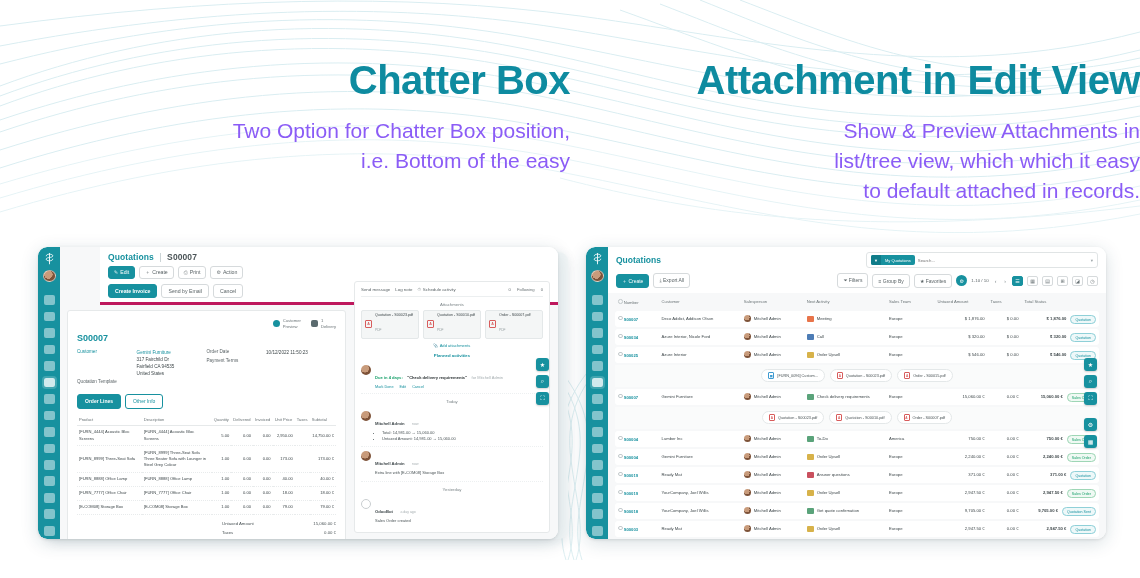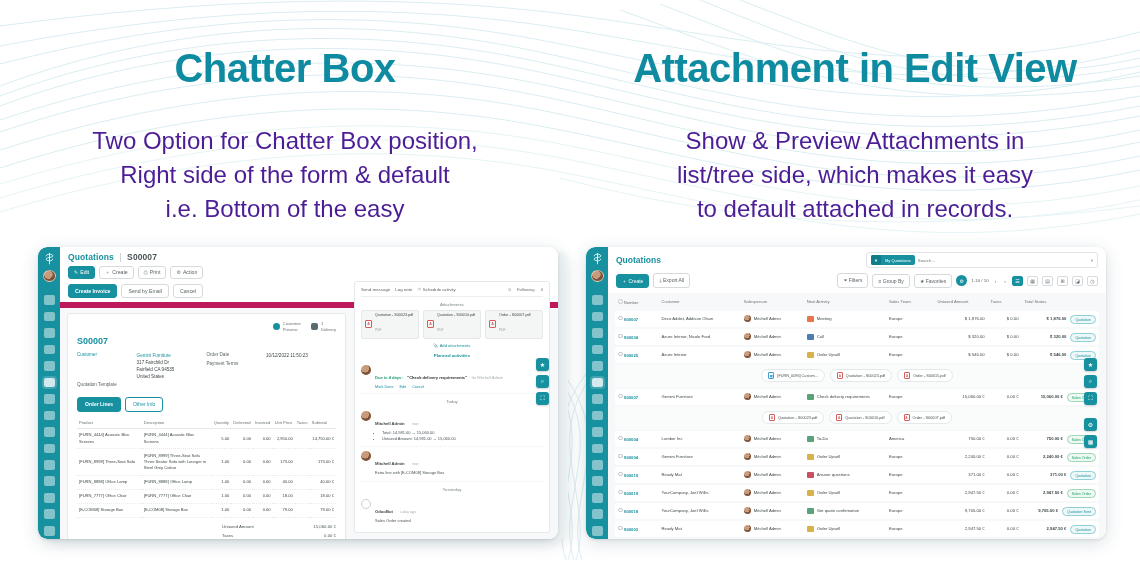--- a/index.html
+++ b/index.html
@@ -8,29 +8,29 @@
     font-family: "Liberation Sans", sans-serif;
     background: #ffffff;
     overflow: hidden;
   }
   #root { position: relative; width: 1140px; height: 578px; overflow: hidden; background:#fff; }
 
   
   .waves { position:absolute; inset:0; width:1140px; height:578px; pointer-events:none; }
 
   
-  .head-col { position:absolute; top:0; width:570px; text-align:center; }
+  .head-col { position:absolute; top:12px; width:570px; text-align:right; }
   .head-col.left  { left:0; }
   .head-col.right { left:570px; }
   .head-title {
     font-size:40px; font-weight:bold; color:#0e8ba0; letter-spacing:-0.5px;
     margin-top:48px; line-height:1.0;
   }
   .head-sub {
-    font-size:24px; color:#4c1d95; line-height:1.42; margin-top:36px;
+    font-size:21px; color:#8b5cf6; line-height:1.42; margin-top:16px;
   }
 
   
   .shot {
     position:absolute; background:#ffffff; border-radius:9px;
     box-shadow: 0 4px 18px rgba(20,60,80,.16), 0 1px 3px rgba(0,0,0,.10);
     overflow:hidden;
   }
   .shot.left  { left:38px;  top:247px; width:520px; height:292px; }
   .shot.right { left:586px; top:247px; width:520px; height:292px; }
@@ -50,21 +50,21 @@
     background: radial-gradient(circle at 40% 35%, #c89b7b 0 45%, #7d5238 46% 100%);
     border:1px solid rgba(255,255,255,.55); margin-bottom:10px; }
   .side-ic { width:11px; height:11px; margin:3.4px 0; border-radius:2px;
     background:rgba(255,255,255,.55); opacity:.85; }
   .side-ic.sel { background:rgba(255,255,255,.95); box-shadow:0 0 0 2px rgba(255,255,255,.22); }
 
   
   .body { position:absolute; left:22px; right:0; top:0; bottom:0; background:#f7f8f9; }
 
   
-  .cp { background:#ffffff; padding:5px 8px 0 8px; border-bottom:6px solid #be185d; }
+  .cp { background:#ffffff; padding:5px 8px 0 8px; border-bottom:3px solid #be185d;margin-left:40px; }
   .cp-title { font-size:8.5px; color:#17919f; font-weight:bold; letter-spacing:.1px; }
   .cp-title .sep { color:#b9c3c6; font-weight:normal; margin:0 3px; }
   .cp-title .rec { color:#4b5457; }
 
   .btnrow { display:flex; align-items:center; gap:4px; margin-top:4px; }
   .btn {
     font-size:5.2px; line-height:1; padding:3px 5px; border-radius:3px;
     border:1px solid #d6dadc; color:#5b6467; background:#fff; white-space:nowrap;
     display:flex; align-items:center; gap:2px;
   }
@@ -255,30 +255,29 @@
       <path d="M0,198 C180,144 360,122 550,156 C740,192 900,250 1140,200"></path>
       <path d="M560,178 C700,214 860,240 1140,206"></path>
       <path d="M0,212 C180,158 360,136 550,170 C740,206 900,262 1140,214"></path>
     </g>
   </svg>
 
   <div class="head-col left">
     <div class="head-title">Chatter Box</div>
     <div class="head-sub">
       <div>Two Option for Chatter Box position,</div>
-      <div>Right side of the form &amp; default</div>
       <div>i.e. Bottom of the easy</div>
     </div>
   </div>
 
   <div class="head-col right">
     <div class="head-title">Attachment in Edit View</div>
     <div class="head-sub">
       <div>Show &amp; Preview Attachments in</div>
-      <div>list/tree side, which makes it easy</div>
+      <div>list/tree view, which which it easy</div>
       <div>to default attached in records.</div>
     </div>
   </div>
 
   <svg class="conn" viewBox="0 0 70 200">
     <g fill="none" stroke="#dceef1" stroke-width="1">
       <path d="M0,0 C30,30 40,60 35,100 C30,140 20,170 30,200"></path>
       <path d="M8,0 C38,32 48,62 43,100 C38,140 28,170 38,200"></path>
       <path d="M16,0 C46,34 56,64 51,100 C46,140 36,170 46,200"></path>
       <path d="M70,0 C40,30 30,60 35,100 C40,140 50,170 40,200"></path>

